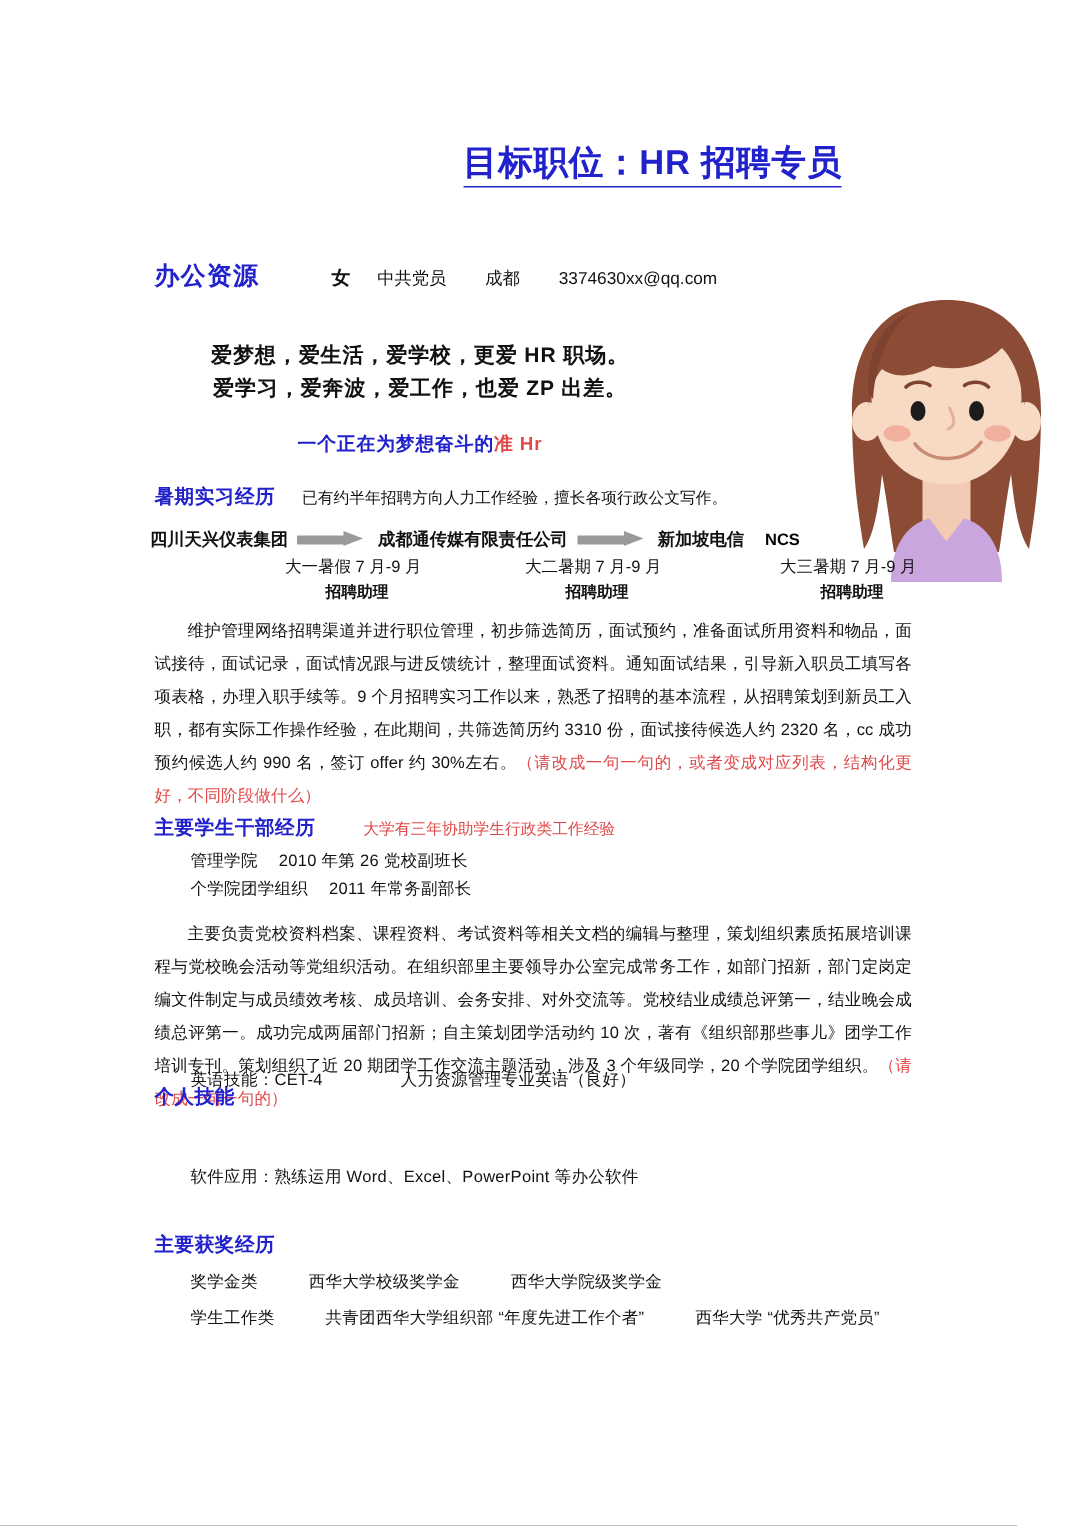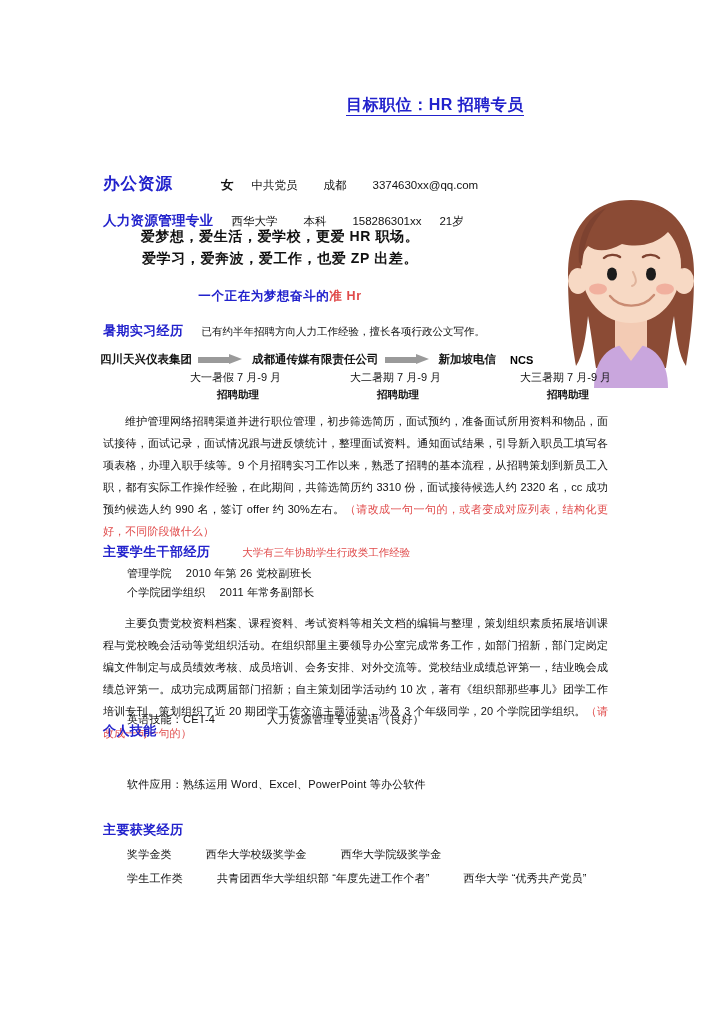--- a/index.html
+++ b/index.html
@@ -25,21 +25,21 @@
     position: absolute;
     top: 95px;
     left: 0;
     width: 720px;
     text-align: center;
     padding-left: 150px;
     box-sizing: border-box;
   }
   .doc-title {
     display: inline-block;
-    font-size: 16px;
+    font-size: 23px;
     font-weight: bold;
     color: #2222cc;
     letter-spacing: 0.5px;
     border-bottom: 1.6px solid #2222cc;
     padding-bottom: 1px;
     line-height: 1.2;
   }
 
   .id-line {
     position: absolute;
@@ -235,27 +235,20 @@
   </div>
 
   <div class="id-line id-line-1">
     <span class="name-big">办公资源</span>
     <span class="gender">女</span>
     <span class="id-field">中共党员</span>
     <span class="id-field wide">成都</span>
     <span class="id-field wide">3374630xx@qq.com</span>
   </div>
 
-  <div class="id-line id-line-2">
-    <span class="major-big">人力资源管理专业</span>
-    <span class="id-field">西华大学</span>
-    <span class="id-field wide">本科</span>
-    <span class="id-field wide">158286301xx</span>
-    <span class="id-field">21岁</span>
-  </div>
 
   <div class="slogan slogan-1">爱梦想，爱生活，爱学校，更爱 HR 职场。</div>
   <div class="slogan slogan-2">爱学习，爱奔波，爱工作，也爱 ZP 出差。</div>
   <div class="slogan slogan-3"><span>一个正在为梦想奋斗的</span><span class="red">准 Hr</span></div>
 
   <div class="avatar">
     <svg viewBox="0 0 166 192" width="166" height="192">
 
       <path d="M20 78 C20 28 46 4 83 4 C120 4 146 28 146 78 C146 118 142 146 138 170 C131 160 128 140 126 120 C122 142 120 160 118 172 L48 172 C46 160 44 142 40 120 C38 140 35 160 28 170 C24 146 20 118 20 78 Z" fill="#8b4b35"></path>
 

